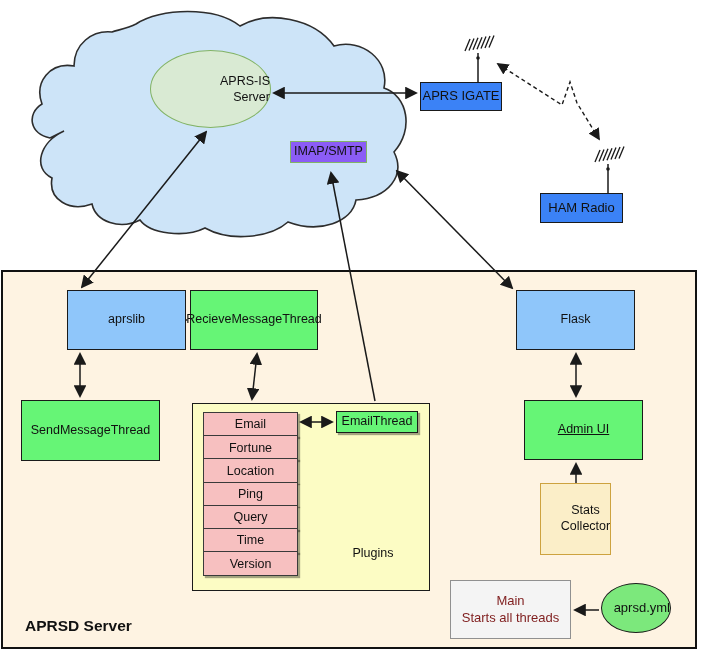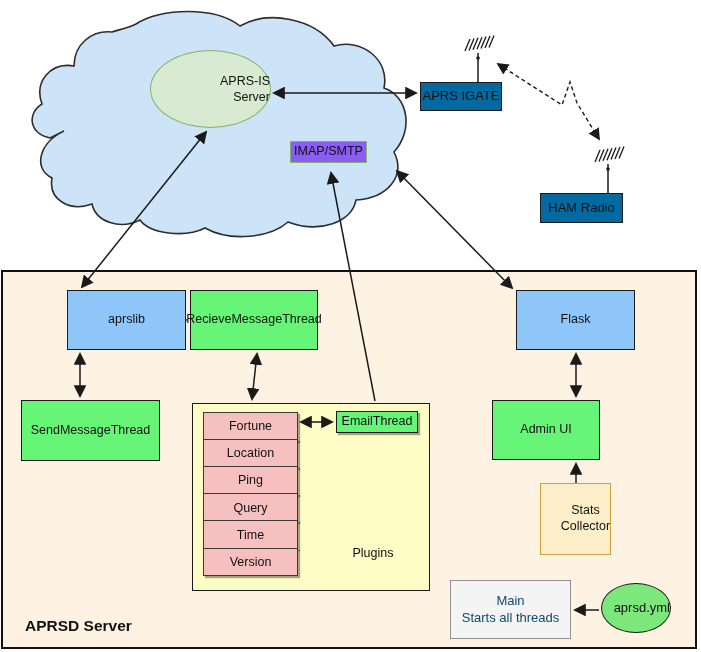--- a/index.html
+++ b/index.html
@@ -10,21 +10,21 @@
     color:#111;
   }
   #diagram-svg{position:absolute;left:0;top:0;z-index:2;pointer-events:none;}
   .box{
     position:absolute;display:flex;align-items:center;justify-content:center;
     text-align:center;box-sizing:border-box;
     border:1.6px solid #1a1a1a;font-size:12.5px;line-height:1.25;z-index:3;
   }
   .blue{background:#8fc6fa;}
   .green{background:#66f576;}
-  .pink{background:#0369a1;}
+  .pink{background:#3b82f6;}
   .outer-box{
     position:absolute;left:1px;top:270px;width:696px;height:379px;
     background:#fef3e2;border:2px solid #111;box-sizing:border-box;z-index:1;
   }
   .plugins-box{
     position:absolute;left:192px;top:403px;width:238px;height:188px;
     background:#fcfcc4;border:1.6px solid #1a1a1a;box-sizing:border-box;z-index:1;
   }
   .plugin-col{
     position:absolute;left:203px;top:412px;width:95px;height:164px;
@@ -38,21 +38,21 @@
   }
   .prow:first-child{margin-top:0;}
   .shadowed{box-shadow:2px 2px 1px rgba(0,0,0,0.35);}
   .ellipse{
     position:absolute;display:flex;flex-direction:column;align-items:flex-end;justify-content:center;
     text-align:center;box-sizing:border-box;border-radius:50%;z-index:3;font-size:12.5px;line-height:1.3;
   }
   .label{position:absolute;z-index:3;}
   .title-label{font-weight:bold;font-size:15.5px;}
   .gray-box{
-    background:#f4f4f4;border:1.4px solid #909090;color:#0c4a6e;font-size:13px;
+    background:#f4f4f4;border:1.4px solid #909090;color:#7f1d1d;font-size:13px;
     flex-direction:column;
   }
   .stats-box{
     background:#fbeec8;border:1.6px solid #cda23f;flex-direction:column;
   }
 </style>
 </head>
 <body>
 
 <div id="stage">
@@ -156,29 +156,32 @@
   </div>
 
   <div class="box blue" style="left:516px;top:290px;width:119px;height:60px;">
     <span>Flask</span>
   </div>
 
   <div class="box green" style="left:21px;top:400px;width:139px;height:61px;">
     <span>SendMessageThread</span>
   </div>
 
-  <div class="box green" style="left:492px;top:400px;width:108px;height:60px;">
+  <div class="box green" style="left:524px;top:400px;width:119px;height:60px;text-decoration:underline;">
     <span>Admin UI</span>
   </div>
 
   <div class="box green shadowed" style="left:336px;top:411px;width:82px;height:22px;border-width:1.4px;">
     <span>EmailThread</span>
   </div>
 
   <div class="plugin-col">
+    <div class="prow">
+        <span>Email</span>
+      </div>
     <div class="prow">
         <span>Fortune</span>
       </div>
     <div class="prow">
         <span>Location</span>
       </div>
     <div class="prow">
         <span>Ping</span>
       </div>
     <div class="prow">

